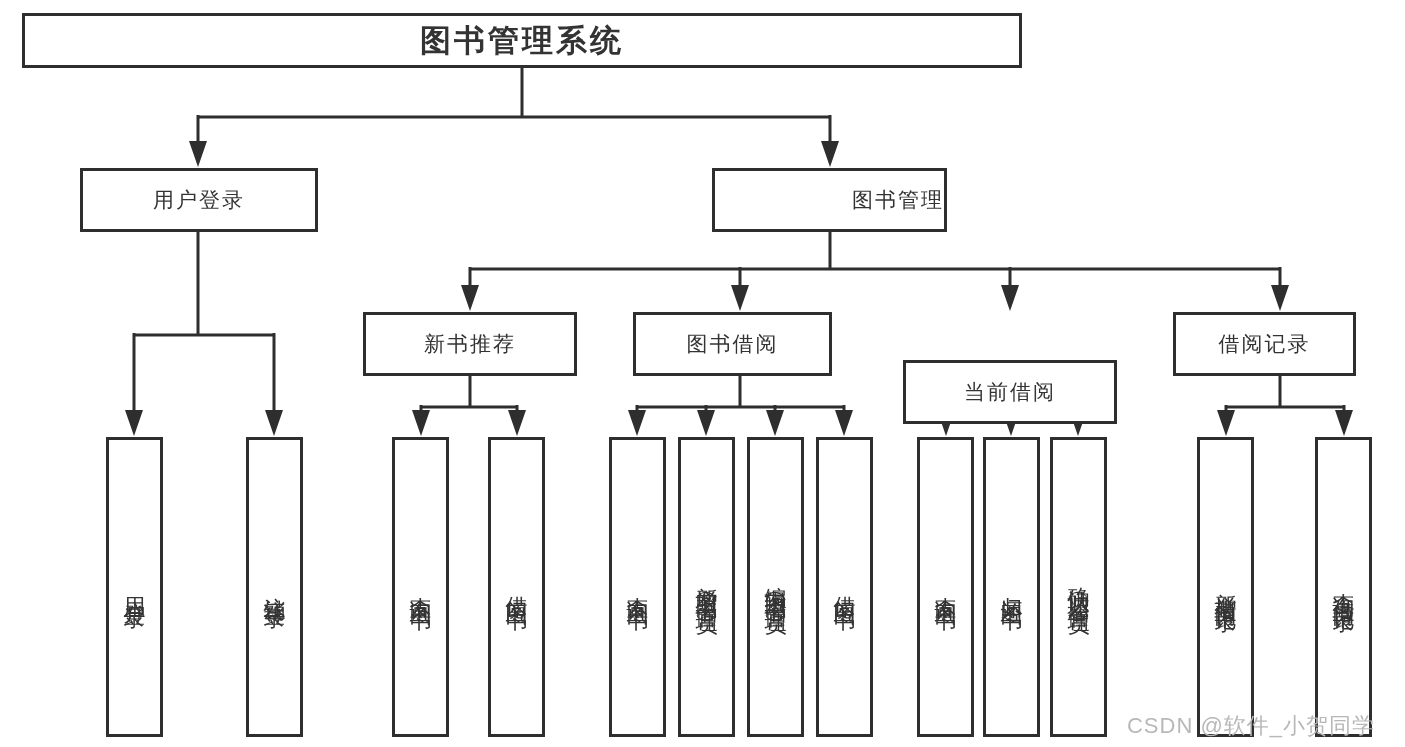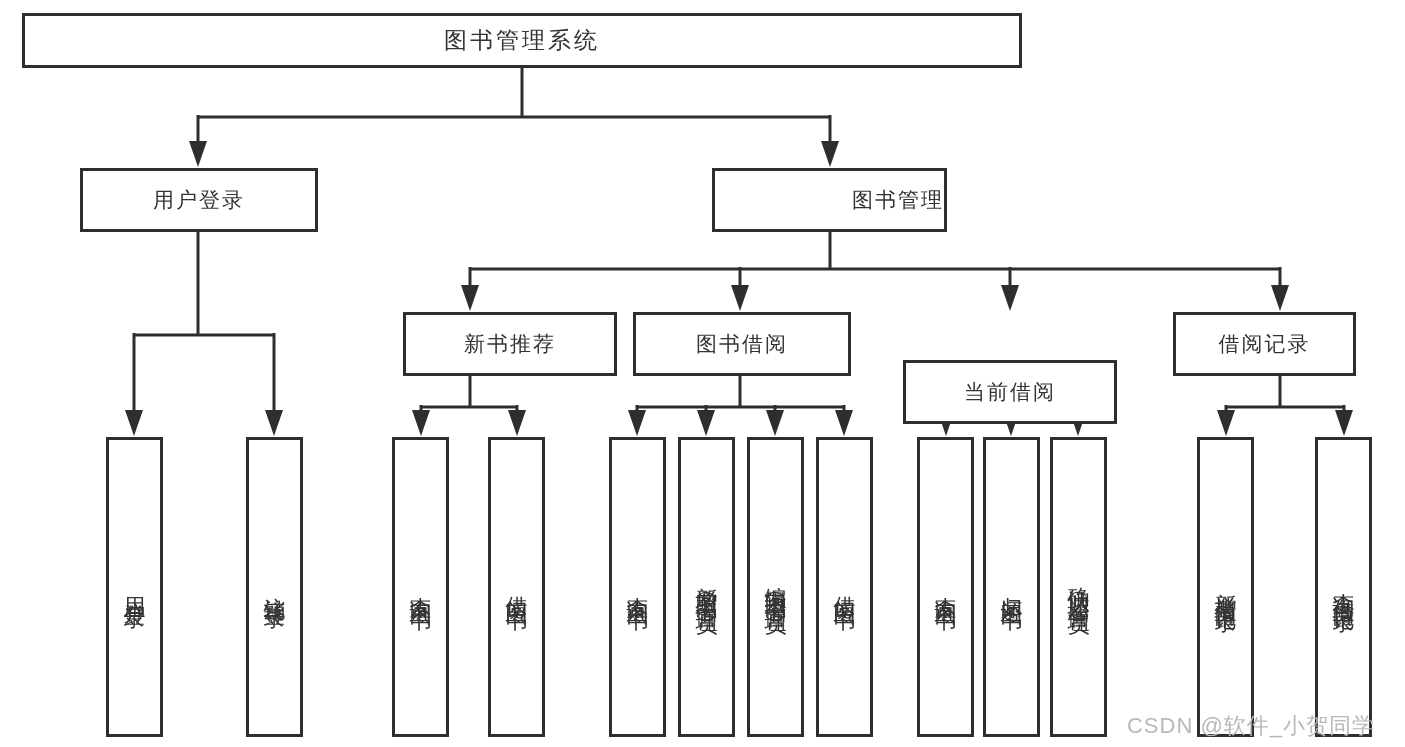--- a/index.html
+++ b/index.html
@@ -15,21 +15,21 @@
   .wires{position:absolute; left:0; top:0; width:1405px; height:747px;}
   .wires path{stroke:var(--line); stroke-width:3; fill:none;}
   .wires polygon{fill:var(--line); stroke:none;}
   .box{
     position:absolute; box-sizing:border-box;
     background:var(--box-bg); border:3px solid var(--line);
     display:flex; align-items:center; justify-content:center;
     color:var(--text);
   }
   .h{font-size:21px; letter-spacing:2px; white-space:nowrap;}
-  .root{font-size:23px; letter-spacing:3px;}
+  .root{font-size:31px; letter-spacing:3px;font-weight:bold;}
   .v{width:57px; height:300px; top:437px;}
   .vt{
     writing-mode:vertical-rl; font-size:22px; letter-spacing:4px;
     line-height:1; white-space:nowrap;
   }
   .watermark{
     position:absolute; top:711px; right:30px;
     font-size:22px; letter-spacing:1px; color:var(--watermark);
     white-space:nowrap; z-index:5;
   }
@@ -86,24 +86,24 @@
     <span>图书管理系统</span>
   </div>
 
   <div class="box h" style="left:80px; top:168px; width:238px; height:64px;">
     <span>用户登录</span>
   </div>
   <div class="box h" style="left:712px; top:168px; width:235px; height:64px;justify-content:flex-end;">
     <span>图书管理</span>
   </div>
 
-  <div class="box h" style="left:363px; top:312px; width:214px; height:64px;margin-left:40px;">
+  <div class="box h" style="left:363px; top:312px; width:214px; height:64px;">
     <span>新书推荐</span>
   </div>
-  <div class="box h" style="left:633px; top:312px; width:218px; height:64px;">
+  <div class="box h" style="left:633px; top:312px; width:199px; height:64px;">
     <span>图书借阅</span>
   </div>
   <div class="box h" style="left:903px; top:312px; width:214px; height:64px;margin-top:48px;">
     <span>当前借阅</span>
   </div>
   <div class="box h" style="left:1173px; top:312px; width:183px; height:64px;">
     <span>借阅记录</span>
   </div>
 
   <div class="box v" style="left:106px;">

